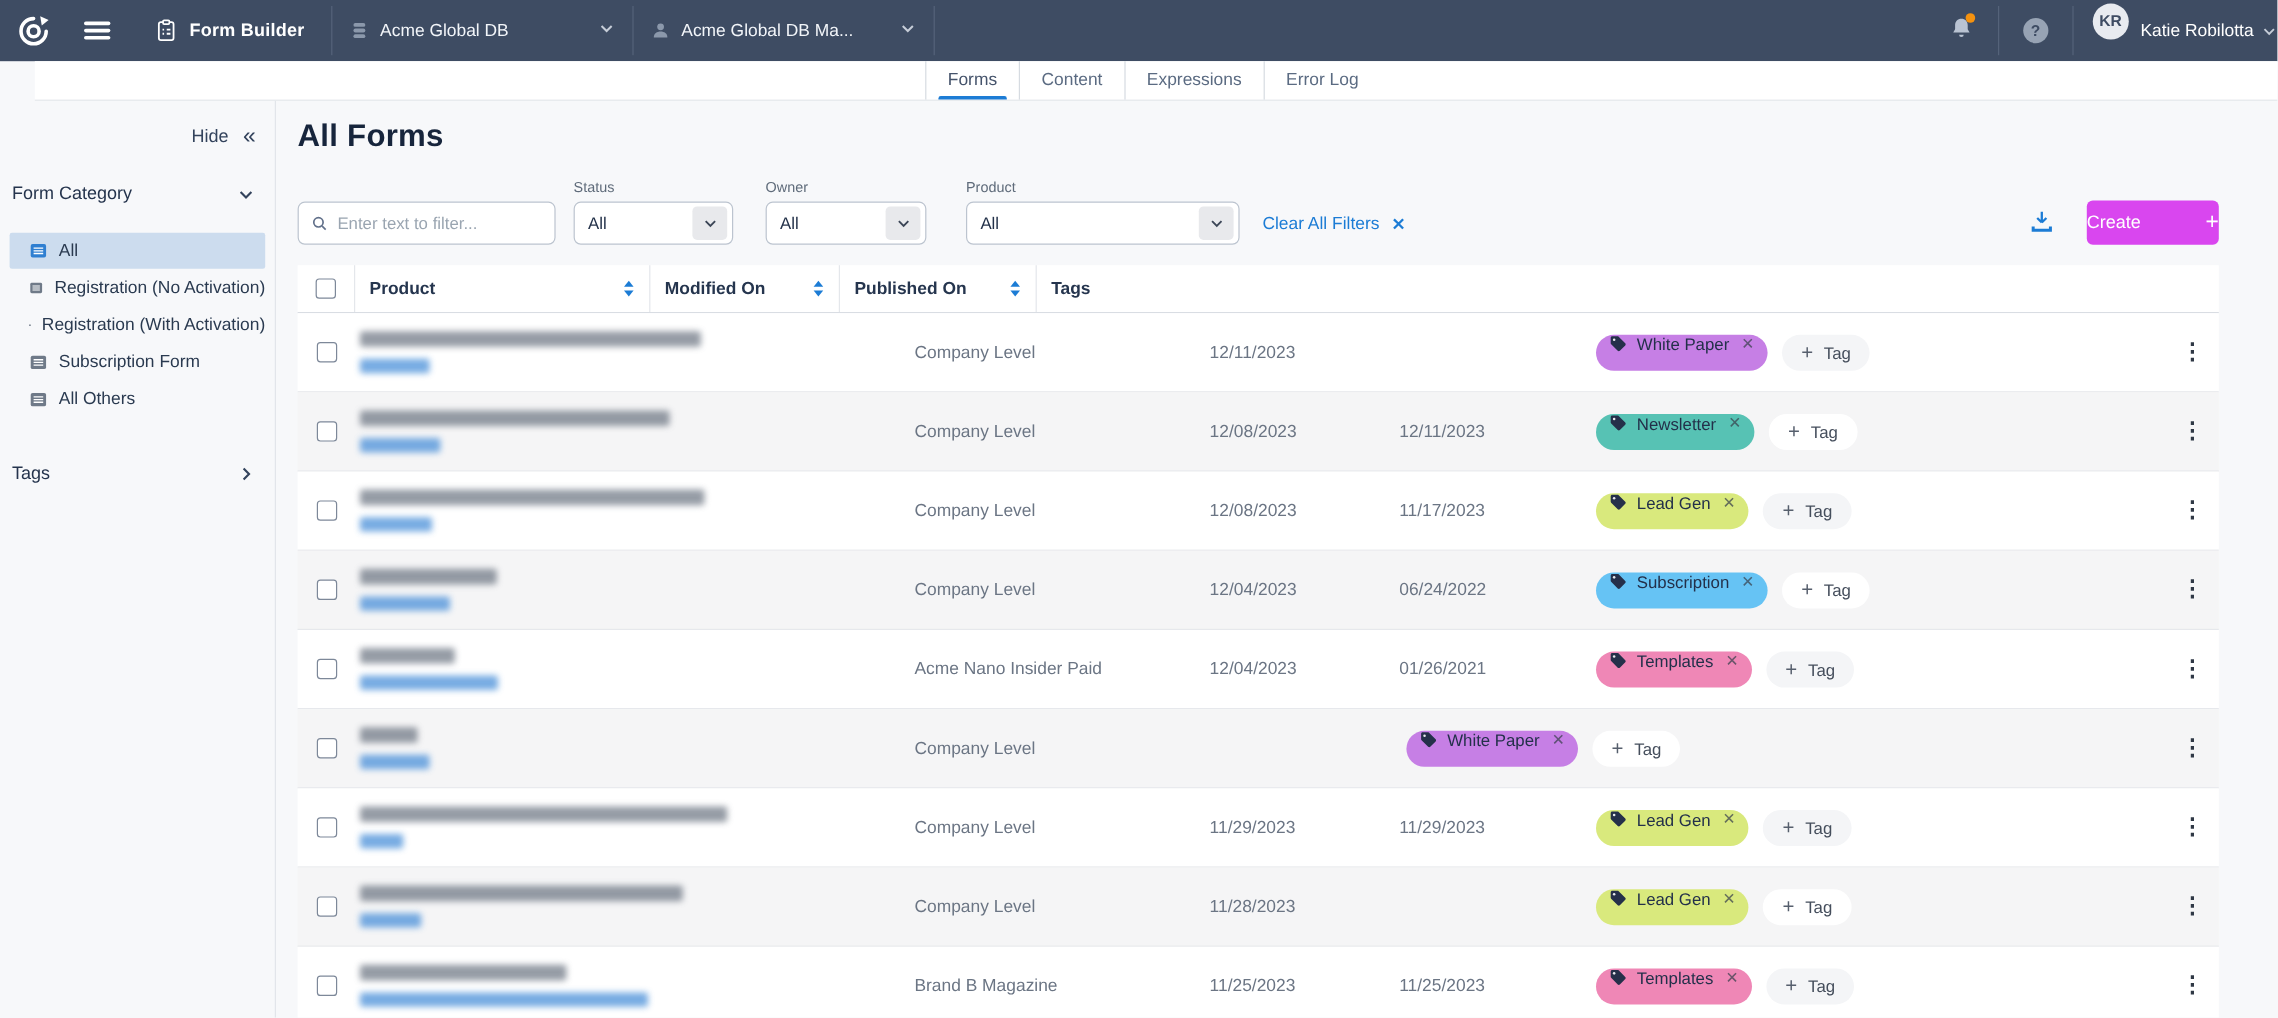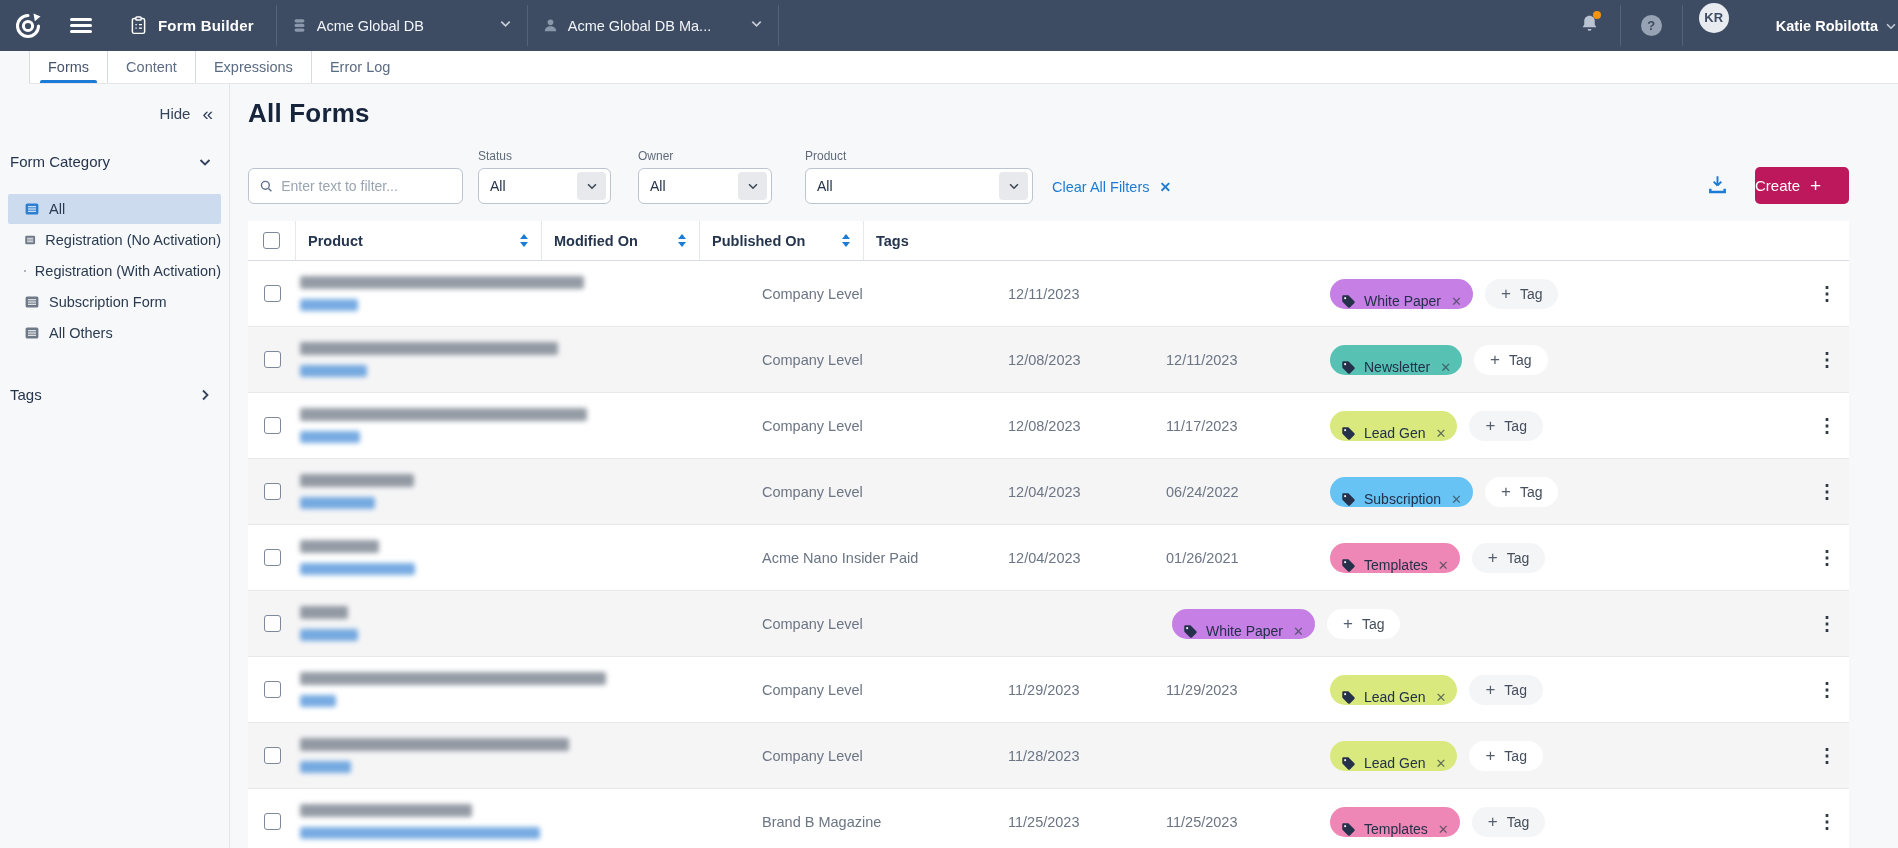--- a/index.html
+++ b/index.html
@@ -17,24 +17,24 @@
   .app-title { font-size:15px; font-weight:bold; letter-spacing:.2px; }
   .nav-divider { width:1px; height:41px; background:#55637a; }
   .nav-select { display:flex; align-items:center; gap:9px; padding:0 14px; height:41px; min-width:250px; cursor:pointer; }
   .nav-select .lbl { font-size:14.5px; color:#f2f5f9; }
   .nav-select .chev { margin-left:auto; }
   .nav-right { margin-left:auto; display:flex; align-items:center; height:41px; }
   .bell-wrap { position:relative; margin-right:20px; cursor:pointer; }
   .bell-dot { position:absolute; top:-2px; right:-1px; width:8px; height:8px; border-radius:50%; background:#f5920f; }
   .help-circle { width:21px; height:21px; border-radius:50%; background:#97a3b4; color:#3e4c63; font-weight:bold; font-size:13px; display:flex; align-items:center; justify-content:center; margin:0 20px; cursor:pointer; }
   .avatar { width:30px; height:30px; border-radius:50%; background:#e8ebf0; color:#3e4c63; font-weight:bold; font-size:13px; display:flex; align-items:center; justify-content:center; margin:0 10px 16px 16px; }
-  .user-name { font-size:14.5px; font-weight:bold; margin-right:6px; white-space:nowrap;margin-left:37px; }
+  .user-name { font-size:14.5px; font-weight:normal; margin-right:6px; white-space:nowrap; }
 
   
-  .tabbar { height:33px; background:#fff; display:flex; justify-content:flex-start; align-items:stretch; border-bottom:1px solid #e3e6ea; padding-right:6px;margin-left:29px; }
+  .tabbar { height:33px; background:#fff; display:flex; justify-content:center; align-items:stretch; border-bottom:1px solid #e3e6ea; padding-right:6px;margin-left:29px; }
   .tab { display:flex; align-items:center; padding:0 18px; font-size:14.5px; color:#5b6b82; border-left:1px solid #d6dbe1; cursor:pointer; position:relative; }
   .tab.active { color:#45536b; }
   .tab.active::after { content:""; position:absolute; left:10px; right:10px; bottom:0; height:3px; background:#1c7cd5; border-radius:2px 2px 0 0; }
 
   
   .layout { display:flex; height:774px; }
   .sidebar { width:230px; border-right:1px solid #e2e5ea; padding-top:20px; flex-shrink:0; }
   .hide-row { display:flex; justify-content:flex-end; align-items:center; gap:12px; padding-right:16px; font-size:15px; color:#33435c; cursor:pointer; }
   .collapse-glyph { font-size:19px; line-height:1; color:#33435c; }
   .cat-row { display:flex; justify-content:space-between; align-items:center; margin-top:30px; padding:0 16px 0 10px; font-size:15px; color:#25344d; cursor:pointer; }
@@ -52,21 +52,21 @@
   .search-box input { border:none; outline:none; font-size:14px; color:#24324a; width:100%; font-family:"Liberation Sans", sans-serif; background:transparent; }
   .search-box input::placeholder { color:#9aa5b1; }
   .select-group { display:flex; flex-direction:column; }
   .select-label { font-size:12px; color:#5f6b7a; margin-bottom:5px; }
   .select-box { height:36px; background:#fff; border:1px solid #bcc4cf; border-radius:6px; display:flex; align-items:center; padding:0 4px 0 11px; font-size:14px; color:#24324a; cursor:pointer; }
   .select-box .chev-btn { margin-left:auto; width:29px; height:28px; background:#e8e9ec; border-radius:4px; display:flex; align-items:center; justify-content:center; }
   .clear-filters { display:flex; align-items:center; gap:10px; margin:0 0 9px 19px; color:#1c7cd5; font-size:14.5px; cursor:pointer; }
   .clear-x { font-size:14px; font-weight:bold; }
   .filter-actions { margin-left:auto; display:flex; align-items:center; gap:26px; }
   .download-btn { cursor:pointer; display:flex; align-items:center; margin-bottom:2px; }
-  .create-btn { width:94px; height:37px; background:#be185d; color:#fff; border:none; border-radius:5px; font-size:15px; font-family:"Liberation Sans", sans-serif; display:flex; align-items:center; justify-content:flex-start; gap:10px; cursor:pointer; }
+  .create-btn { width:110px; height:37px; background:#d946ef; color:#fff; border:none; border-radius:5px; font-size:15px; font-family:"Liberation Sans", sans-serif; display:flex; align-items:center; justify-content:space-between; gap:10px; cursor:pointer; }
   .create-btn .plus { font-size:19px; font-weight:normal; line-height:1; }
 
   
   .table { margin-top:17px; width:1601px; }
   .thead { height:40px; background:#fff; display:flex; align-items:center; font-size:14.5px; font-weight:bold; color:#25354e; border-bottom:1px solid #d9dde3; }
   .th { display:flex; align-items:center; height:100%; padding-left:12px; border-right:1px solid #e4e7eb; }
   .th:last-child, .th.no-div { border-right:none; }
   .col-check { width:48px; justify-content:center; padding-left:0; flex-shrink:0; }
   .col-name { width:454px; padding-left:4px; flex-shrink:0; }
   .col-product { width:246px; flex-shrink:0; }
@@ -81,21 +81,21 @@
   .checkbox { width:17px; height:17px; border:1.5px solid #7d8899; border-radius:3px; background:#fff; cursor:pointer; }
 
   .row { height:66px; display:flex; align-items:center; border-bottom:1px solid #e6e8ec; background:#fff; font-size:14.5px; color:#6b7584; }
   .row:nth-child(even) { background:#f5f5f6; }
   .cell { display:flex; align-items:center; height:100%; padding-left:12px; }
   .cell.col-check { justify-content:center; padding-left:0; }
   .cell.col-name { flex-direction:column; align-items:flex-start; justify-content:center; padding-left:4px; }
   .blur-title { height:13px; border-radius:2px; background:#6d7683; opacity:.72; filter:blur(2.5px); }
   .blur-link { height:12px; border-radius:2px; background:#4a90d9; opacity:.75; filter:blur(2.5px); margin-top:10px; cursor:pointer; }
   .cell.col-tags { gap:12px; }
-  .tag-pill { height:30px; border-radius:16px; display:flex; align-items:flex-end; gap:8px; padding:0 11px 0 11px; font-size:14px; color:#23304a; }
+  .tag-pill { height:30px; border-radius:16px; display:flex; align-items:flex-start; gap:8px; padding:0 11px 0 11px; font-size:14px; color:#23304a; }
   .tag-x { font-size:13px; color:#39414d; opacity:.72; cursor:pointer; margin-left:2px; }
   .add-tag { height:30px; border-radius:16px; background:#f4f5f7; display:flex; align-items:center; gap:9px; padding:0 16px; font-size:14px; color:#454e5c; cursor:pointer; }
   .row:nth-child(even) .add-tag { background:#fff; }
   .add-tag .plus { font-size:17px; color:#565f6d; line-height:1; }
   .kebab { font-size:19px; font-weight:bold; color:#2f3845; letter-spacing:0; cursor:pointer; line-height:1; }
   .partial-row { height:9px; background:#f5f5f6; }
 </style>
 </head>
 <body>
 

